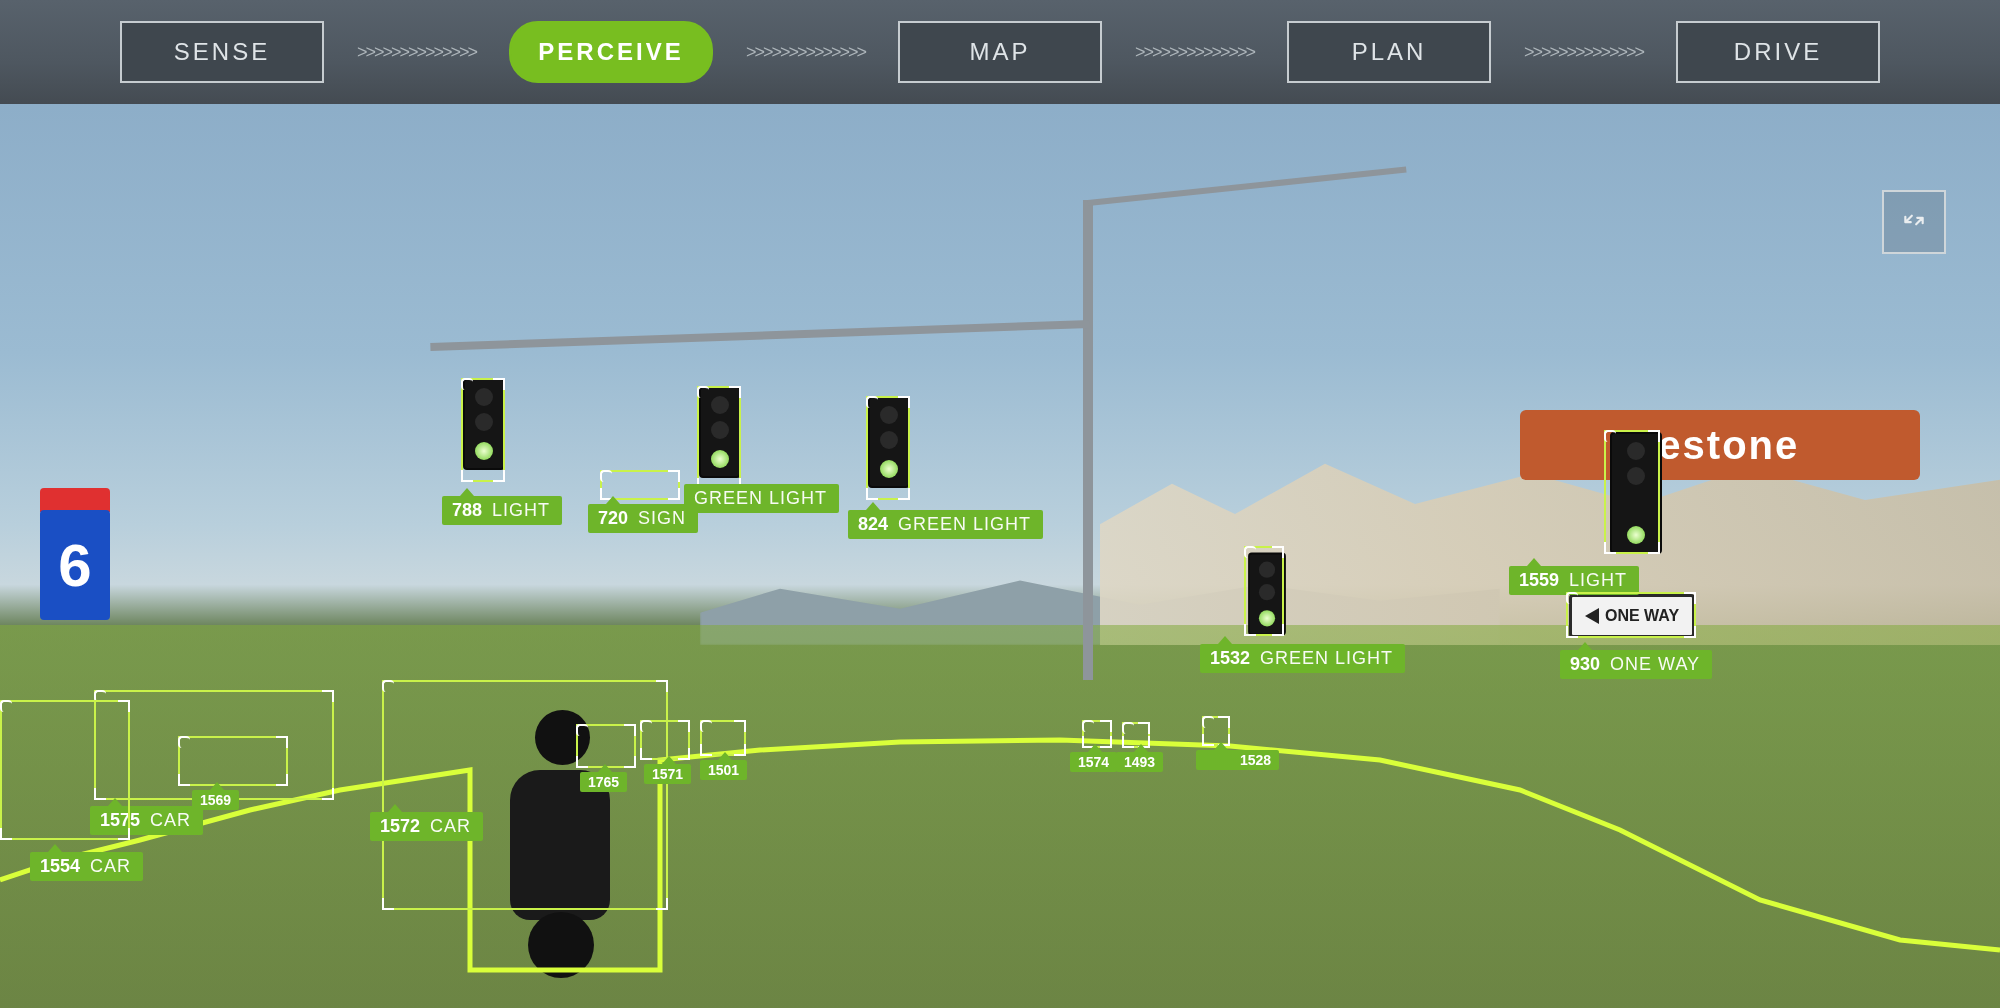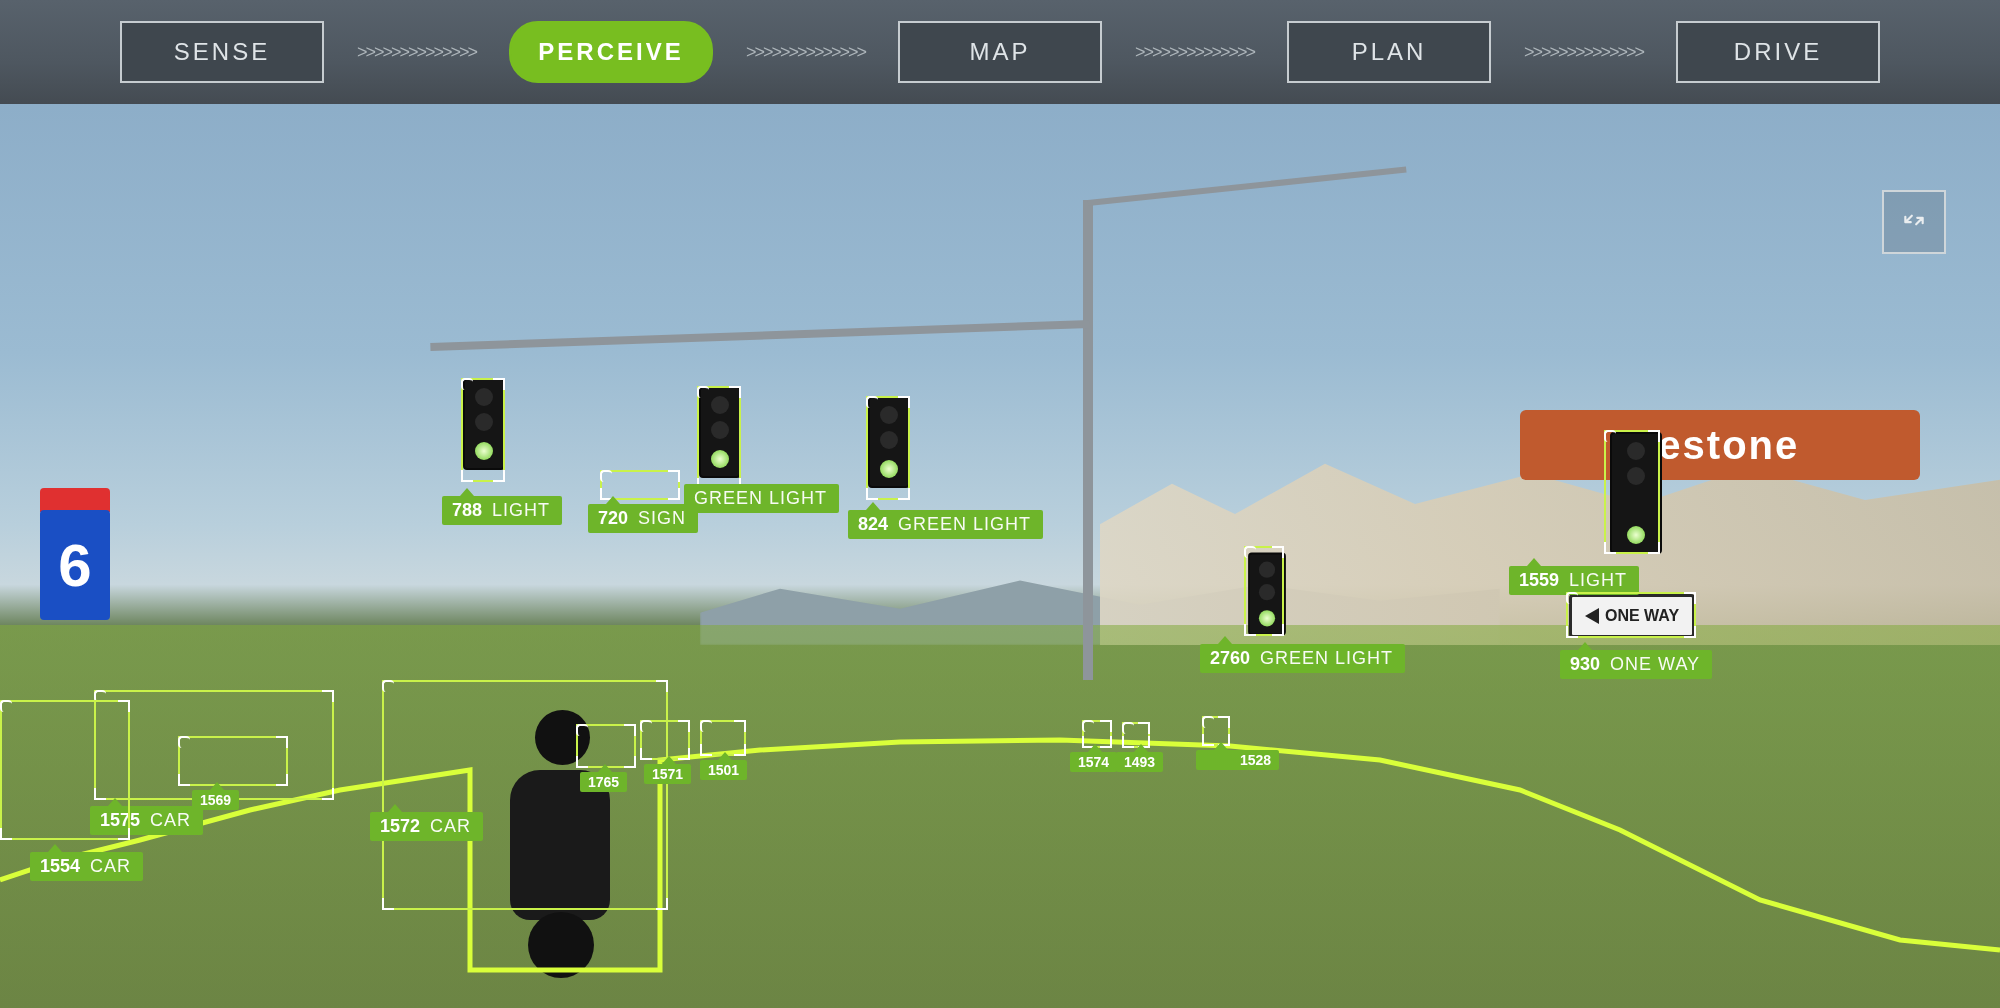--- a/index.html
+++ b/index.html
@@ -193,21 +193,21 @@
         <span class="id">1559</span>
         <span class="cls">LIGHT</span>
       </div>
       <div class="det" style="left: 1244px; top: 546px; width: 40px; height: 90px;">
         <div class="corner tl"></div>
         <div class="corner tr"></div>
         <div class="corner bl"></div>
         <div class="corner br"></div>
       </div>
       <div class="lbl" style="left: 1200px; top: 644px;">
-        <span class="id">2760</span>
+        <span class="id">1532</span>
         <span class="cls">GREEN LIGHT</span>
       </div>
       <div class="det" style="left: 1566px; top: 592px; width: 130px; height: 46px;">
         <div class="corner tl"></div>
         <div class="corner tr"></div>
         <div class="corner bl"></div>
         <div class="corner br"></div>
       </div>
       <div class="lbl" style="left: 1560px; top: 650px;">
         <span class="id">930</span>

